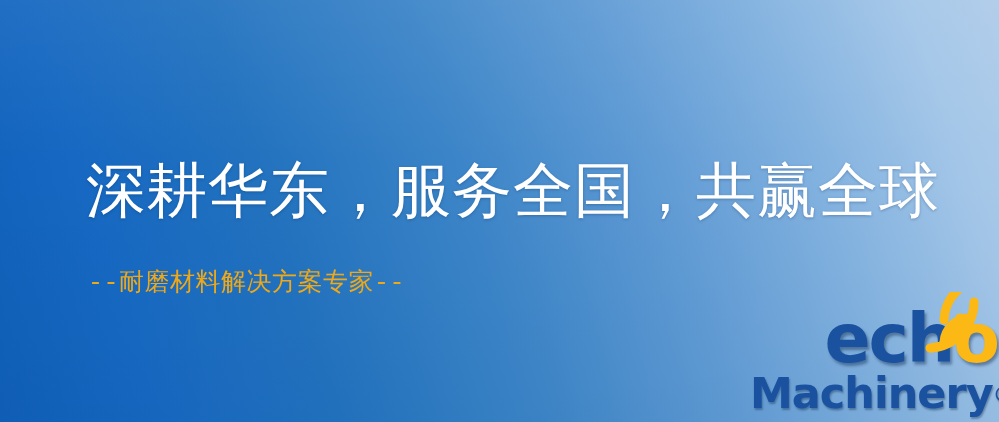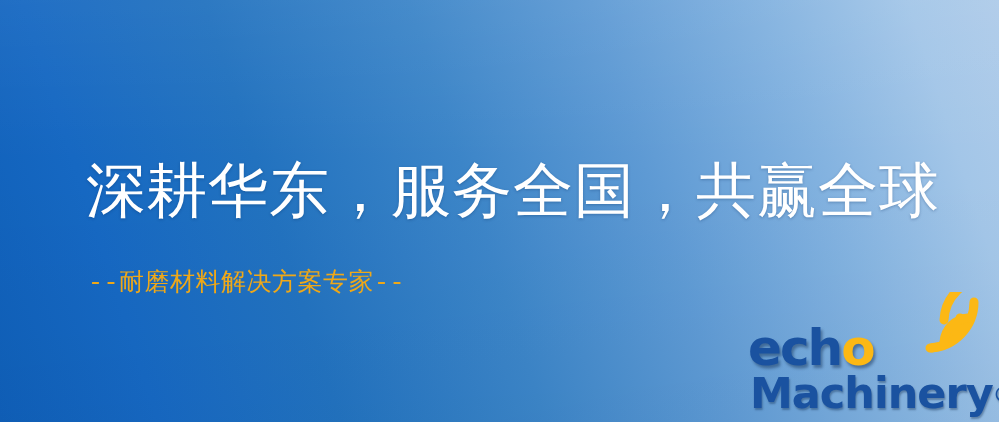--- a/index.html
+++ b/index.html
@@ -70,31 +70,32 @@
     position: absolute;
     left: 748px;
     top: 296px;
     width: 250px;
     height: 126px;
   }
 
   #logo-wordmark {
     position: absolute;
     left: 0;
-    top: 12px;
+    top: 3px;
     width: 250px;
     height: 80px;
     font-family: "DejaVu Sans", "Liberation Sans", sans-serif;
     font-weight: bold;
-    font-size: 50px;
+    font-size: 68px;
     line-height: 80px;
     letter-spacing: -2px;
     color: #1a52a0;
     text-shadow: 2px 3px 3px rgba(0, 25, 60, 0.40);
     white-space: nowrap;
+    text-align: right;
   }
 
   #logo-wordmark .ech {
     color: #1a52a0;
   }
 
   #logo-wordmark .o-amber {
     color: #fcb814;
   }
 

